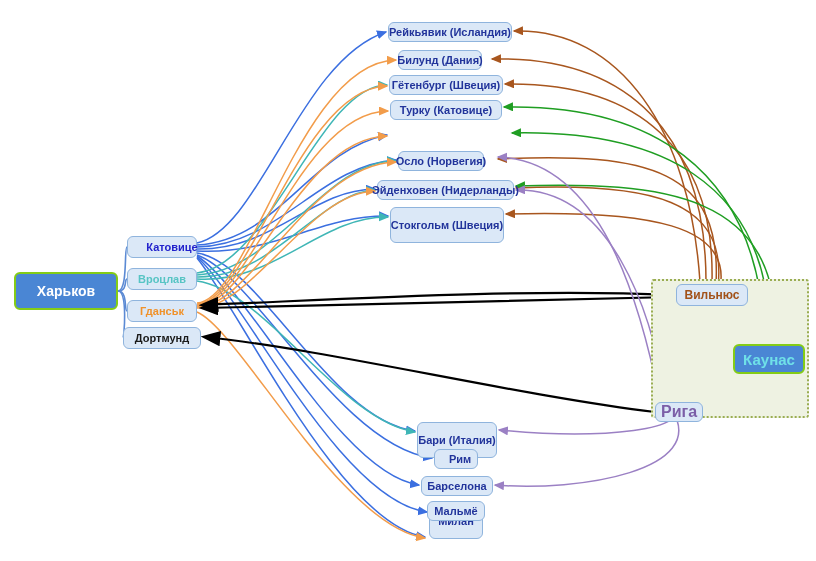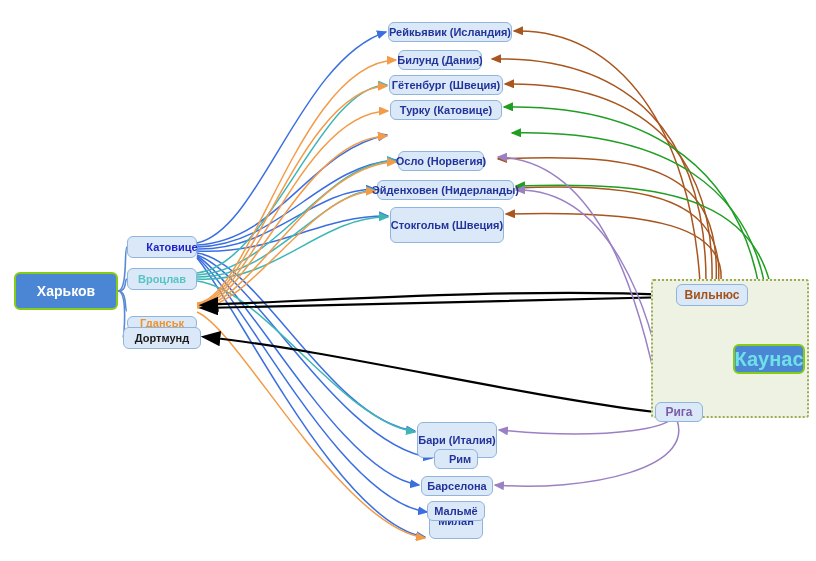--- a/index.html
+++ b/index.html
@@ -119,34 +119,34 @@
       <path d="M703,412 C726,412 712,330 712,307"></path>
     </g>
   </svg>
 
   <div class="grp" style="left:651px;top:279px;width:158px;height:139px;"></div>
 
   <div class="node n-solid" style="left:14px;top:272px;width:104px;height:38px;">Харьков</div>
 
   <div class="node n-light" style="left:127px;top:236px;width:70px;height:22px;color:#2222cc;padding-left:20px;">Катовице</div>
   <div class="node n-light" style="left:127px;top:268px;width:70px;height:22px;color:#57c4c4;">Вроцлав</div>
-  <div class="node n-light" style="left:127px;top:300px;width:70px;height:14px;color:#f0922b;margin-top:16px;">Гданськ</div>
+  <div class="node n-light" style="left:127px;top:300px;width:70px;height:22px;color:#f0922b;">Гданськ</div>
   <div class="node n-light" style="left:123px;top:327px;width:78px;height:22px;color:#1a1a1a;">Дортмунд</div>
 
   <div class="node n-light" style="left:388px;top:22px;width:124px;height:20px;">Рейкьявик (Исландия)</div>
   <div class="node n-light" style="left:398px;top:50px;width:84px;height:20px;">Билунд (Дания)</div>
   <div class="node n-light" style="left:389px;top:75px;width:114px;height:20px;">Гётенбург (Швеция)</div>
   <div class="node n-light" style="left:390px;top:100px;width:112px;height:20px;">Турку (Катовице)</div>
   <div class="node n-light" style="left:398px;top:151px;width:86px;height:20px;">Осло (Норвегия)</div>
   <div class="node n-light" style="left:377px;top:180px;width:137px;height:20px;">Эйденховен (Нидерланды)</div>
   <div class="node n-light" style="left:390px;top:207px;width:114px;height:36px;">Стокгольм (Швеция)</div>
 
   <div class="node n-light" style="left:417px;top:422px;width:80px;height:36px;">Бари (Италия)</div>
   <div class="node n-light" style="left:434px;top:449px;width:44px;height:20px;padding-left:8px;">Рим</div>
   <div class="node n-light" style="left:421px;top:476px;width:72px;height:20px;">Барселона</div>
   <div class="node n-light" style="left:429px;top:503px;width:54px;height:36px;">Милан</div>
   <div class="node n-light" style="left:427px;top:501px;width:58px;height:20px;">Мальмё</div>
 
   <div class="node n-light" style="left:676px;top:284px;width:72px;height:22px;color:#a2521a;font-size:12px;">Вильнюс</div>
-  <div class="node n-solid" style="left:733px;top:344px;width:72px;height:30px;color:#6fe0e8;font-size:20px;">Каунас</div>
-  <div class="node n-light" style="left:655px;top:402px;width:48px;height:20px;color:#7b5ea7;font-size:12px;">Рига</div>
+  <div class="node n-solid" style="left:733px;top:344px;width:72px;height:30px;color:#6fe0e8;font-size:15px;">Каунас</div>
+  <div class="node n-light" style="left:655px;top:402px;width:48px;height:20px;color:#7b5ea7;font-size:16px;">Рига</div>
 
 </div>
 
 </body></html>

